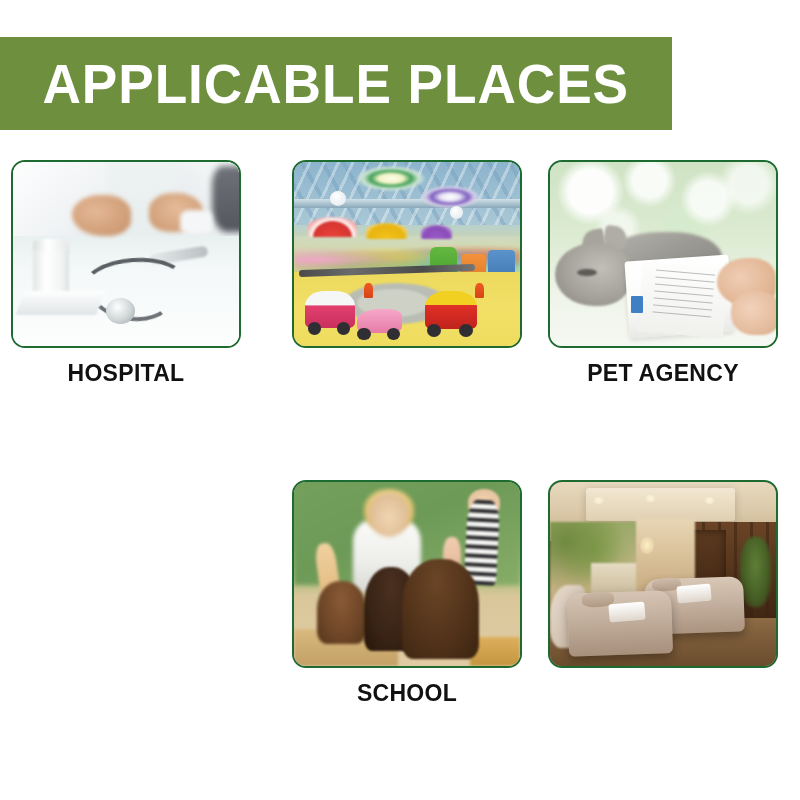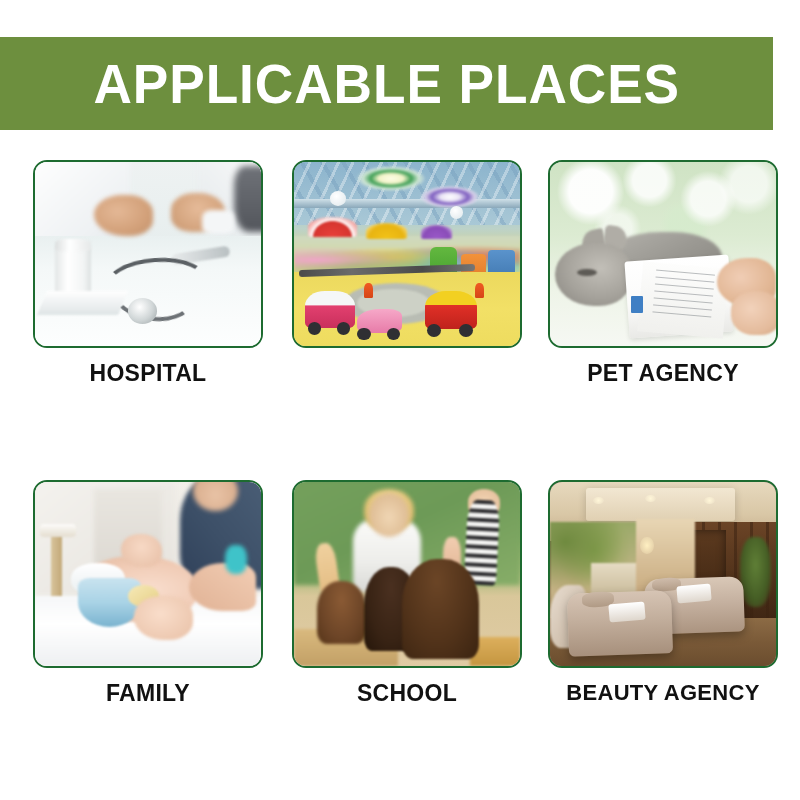--- a/index.html
+++ b/index.html
@@ -18,21 +18,21 @@
     width: 800px;
     height: 800px;
     background: #ffffff;
   }
 
   
   .banner {
     position: absolute;
     left: 0;
     top: 37px;
-    width: 773px;
+    width: 672px;
     height: 93px;
     background: #6d8f3e;
     display: flex;
     align-items: center;
     justify-content: center;
   }
   .banner-title {
     color: #ffffff;
     font-family: "Liberation Sans Narrow", "Liberation Sans", sans-serif;
     font-weight: bold;
@@ -51,21 +51,21 @@
     width: 800px;
   }
   .row {
     position: relative;
     height: 320px;
   }
   .cell {
     position: absolute;
     width: 230px;
   }
-  .col-0 { left: 33px; }
+  .col-0 { left: 11px; }
   .col-1 { left: 292px; }
   .col-2 { left: 548px; }
 
   .photo-frame {
     position: relative;
     width: 230px;
     height: 188px;
     border: 2px solid #1d6b30;
     border-radius: 14px;
     background: #dfe7e4;
@@ -775,42 +775,20 @@
             <i class="pet-hand2"></i>
           </div>
         </div>
         <div class="caption" style="color: rgb(17, 17, 17); margin-top: 12px;">PET AGENCY</div>
       </div>
 
     </div>
 
     <div class="row">
 
-      <div class="cell col-0">
-        <div class="photo-frame" style="border-color: rgb(29, 107, 48);">
-          <div class="photo ph-family">
-            <i class="fm-wall"></i>
-            <i class="fm-wall-panel"></i>
-            <i class="fm-person"></i>
-            <i class="fm-face"></i>
-            <i class="fm-stand"></i>
-            <i class="fm-stand-top"></i>
-            <i class="fm-bed"></i>
-            <i class="fm-baby"></i>
-            <i class="fm-bib"></i>
-            <i class="fm-arm"></i>
-            <i class="fm-teal"></i>
-            <i class="fm-hand-a"></i>
-            <i class="fm-bowl"></i>
-            <i class="fm-spoon"></i>
-            <i class="fm-hand-b"></i>
-          </div>
-        </div>
-        <div class="caption" style="color: rgb(17, 17, 17);">FAMILY</div>
-      </div>
 
       <div class="cell col-1">
         <div class="photo-frame" style="border-color: rgb(29, 107, 48);">
           <div class="photo ph-school">
             <i class="sc-board"></i>
             <i class="sc-teacher-body"></i>
             <i class="sc-teacher-hair"></i>
             <i class="sc-teacher-head"></i>
             <i class="sc-arm-small"></i>
             <i class="sc-arm-small2"></i>
@@ -846,18 +824,17 @@
             <i class="by-floor"></i>
             <i class="by-chair"></i>
             <i class="by-bed2"></i>
             <i class="by-pillow2"></i>
             <i class="by-towel2"></i>
             <i class="by-bed1"></i>
             <i class="by-pillow1"></i>
             <i class="by-towel1"></i>
           </div>
         </div>
-        <div class="caption cap-wide" style="color: rgb(17, 17, 17);">BEAUTY AGENCY</div>
       </div>
 
     </div>
   </div>
 </div>
 
 </body></html>

